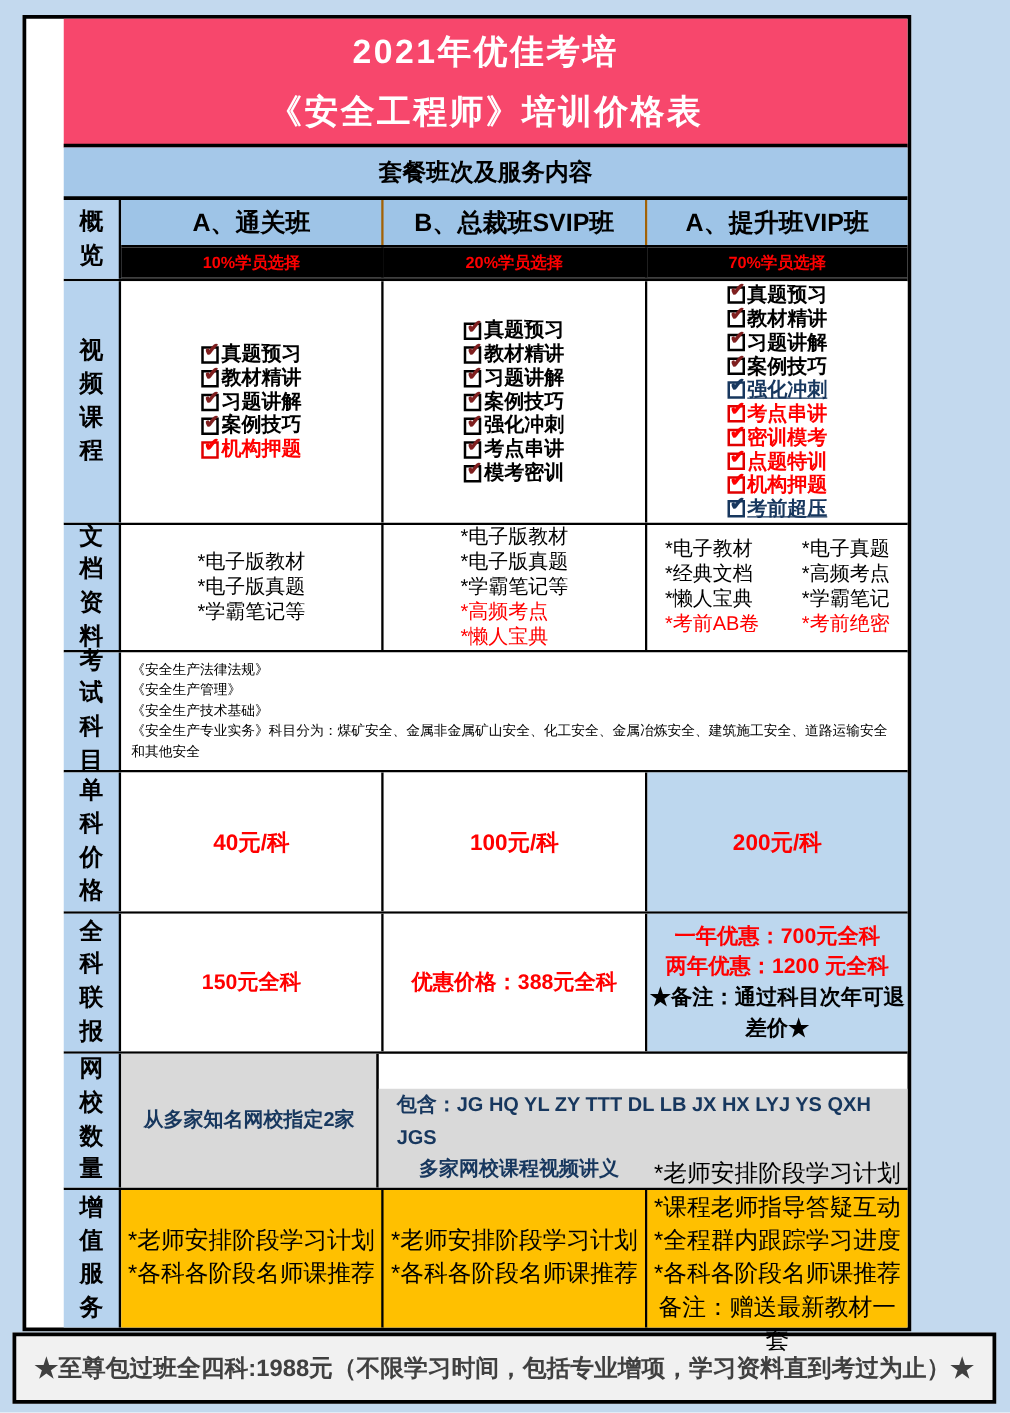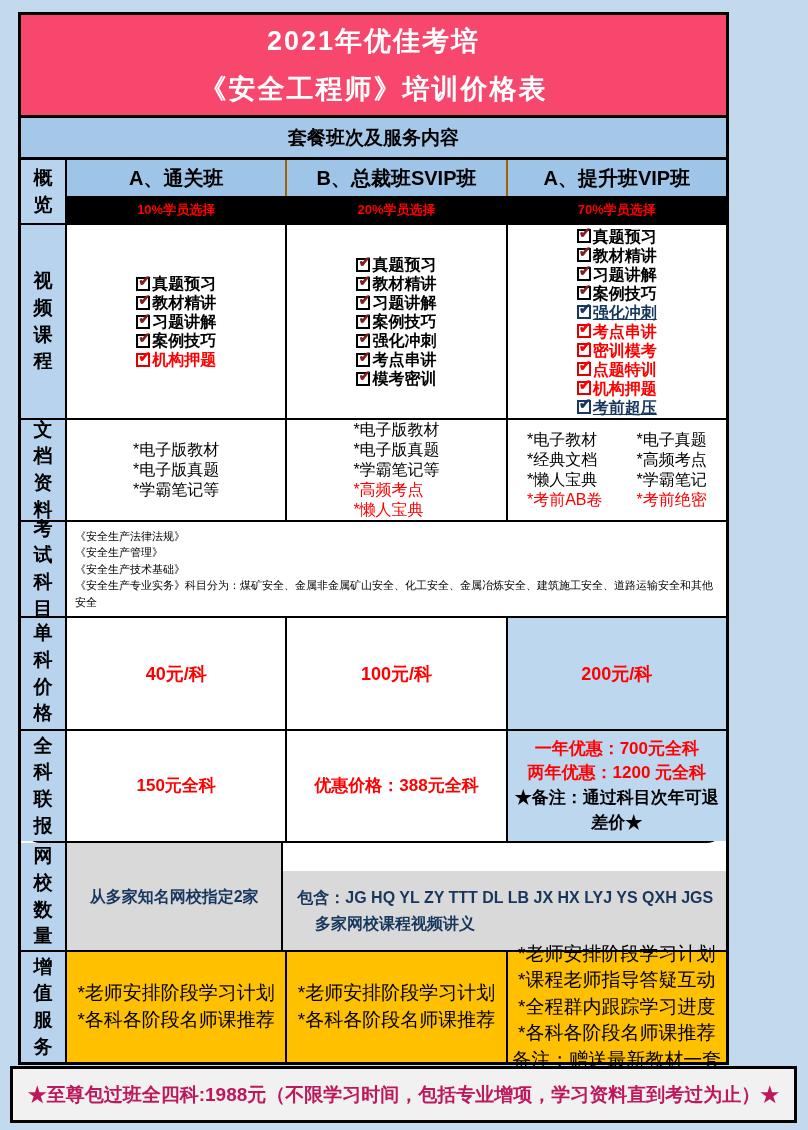--- a/index.html
+++ b/index.html
@@ -1,19 +1,19 @@
 <!DOCTYPE html>
 <html><head>
 <meta charset="utf-8">
 <style>
   * { margin:0; padding:0; box-sizing:border-box; }
   html,body { width:808px; height:1130px; overflow:hidden; }
   body { background:#C3D9EE; font-family:"Liberation Sans", sans-serif; }
 
-  .table-wrap { width:711px; margin:12px 0 0 18px; border:3px solid #000; background:#fff; }
+  .table-wrap { width:711px; margin:12px 0 0 18px; border:3px solid #000; background:#fff;padding-left:30px; }
 
   
   .banner { height:103px; background:#F7476C; display:flex; flex-direction:column;
             justify-content:center; align-items:center; gap:12px; border-bottom:3px solid #000; }
   .banner .t { color:#fff; font-size:27px; font-weight:bold; letter-spacing:2px; }
 
   
   .subheader { height:42px; background:#A5C8E9; display:flex; align-items:center;
                justify-content:center; font-size:19px; font-weight:bold; color:#000;
                border-bottom:3px solid #000; }
@@ -63,41 +63,41 @@
   .doc-col { display:flex; flex-direction:column; align-items:flex-start; }
   .doc-col .line { font-size:16px; line-height:20px; }
 
   
   .row-exam { height:96px; }
   .exam-cell { flex:3; align-items:flex-start; justify-content:center; padding:4px 10px 4px 8px; }
   .exam-cell .line { font-size:11px; line-height:1.5; color:#000; text-align:left; }
 
   
   .row-single { height:113px; }
-  .row-all { height:112px;border-radius:20px; }
+  .row-all { height:112px; }
   .price { font-size:18px; font-weight:bold; color:#FF0000; }
   .blue-bg { background:#BDD7EE; }
   .all-lines .line { font-size:17px; font-weight:bold; line-height:1.45; text-align:center; }
 
   
   .row-school { height:109px; }
   .gray-bg { background:#D9D9D9; }
   .school-cell .line { font-size:16px; font-weight:bold; color:#17375E; line-height:1.6;
                        white-space:pre-wrap; }
   .school-bc { flex:2; align-items:flex-start; padding-left:14px;margin-top:28px; }
 
   
   .row-value { height:110px; }
   .orange-bg { background:#FFC000; }
   .value-cell .line { font-size:19px; line-height:1.4; color:#000; text-align:center; }
 
   
   .footer-box { width:787px; height:57px; margin:1px 0 0 10px; border:3px solid #000;
                 background:#F1F1F1; display:flex; align-items:center; justify-content:center; }
-  .footer-box span { font-size:19px; font-weight:bold; color:#be185d; }
+  .footer-box span { font-size:19px; font-weight:bold; color:#404040; }
 </style>
 </head>
 <body>
 
 <div class="table-wrap">
 
   <div class="banner">
     <div class="t">2021年优佳考培</div>
     <div class="t">《安全工程师》培训价格表</div>
   </div>

